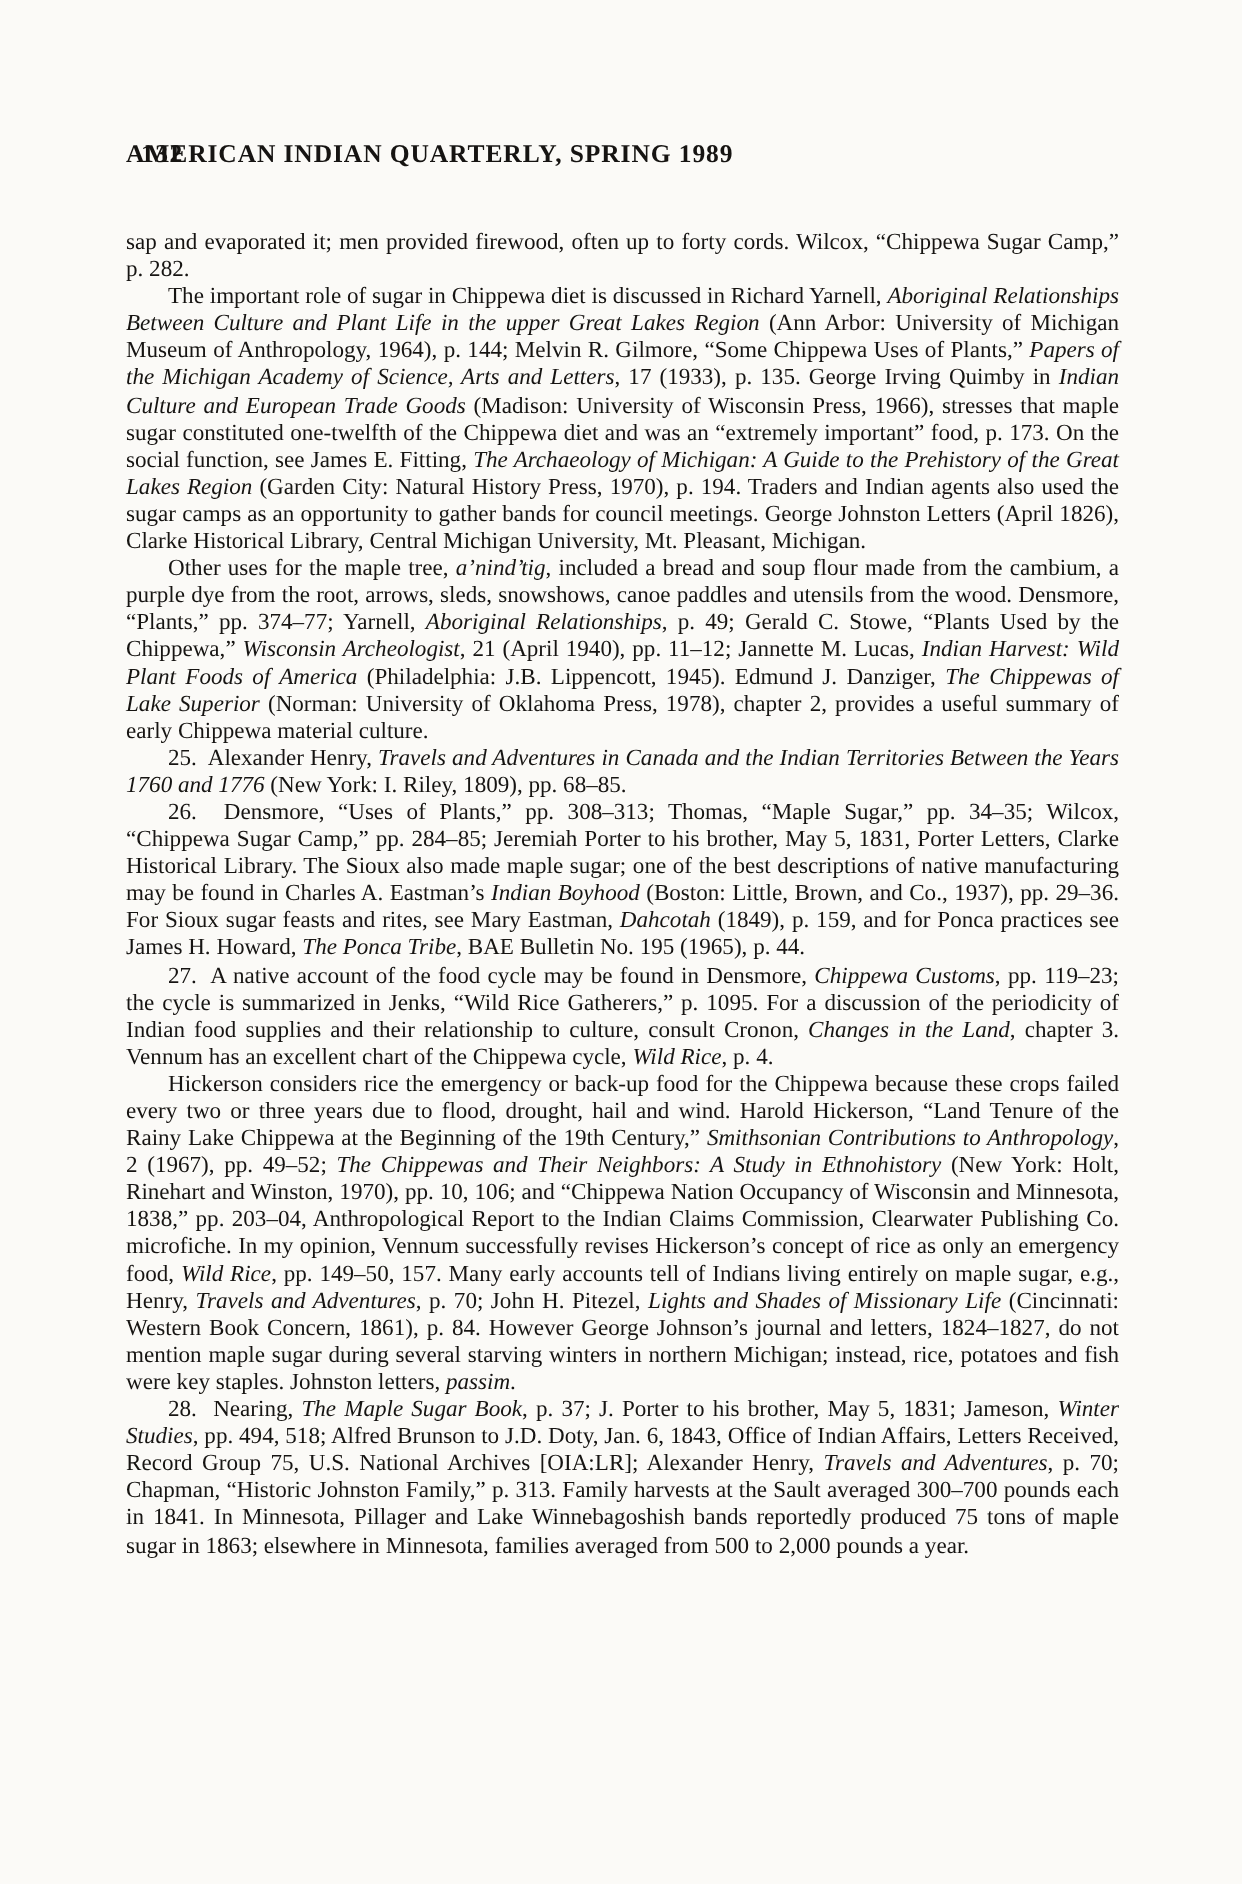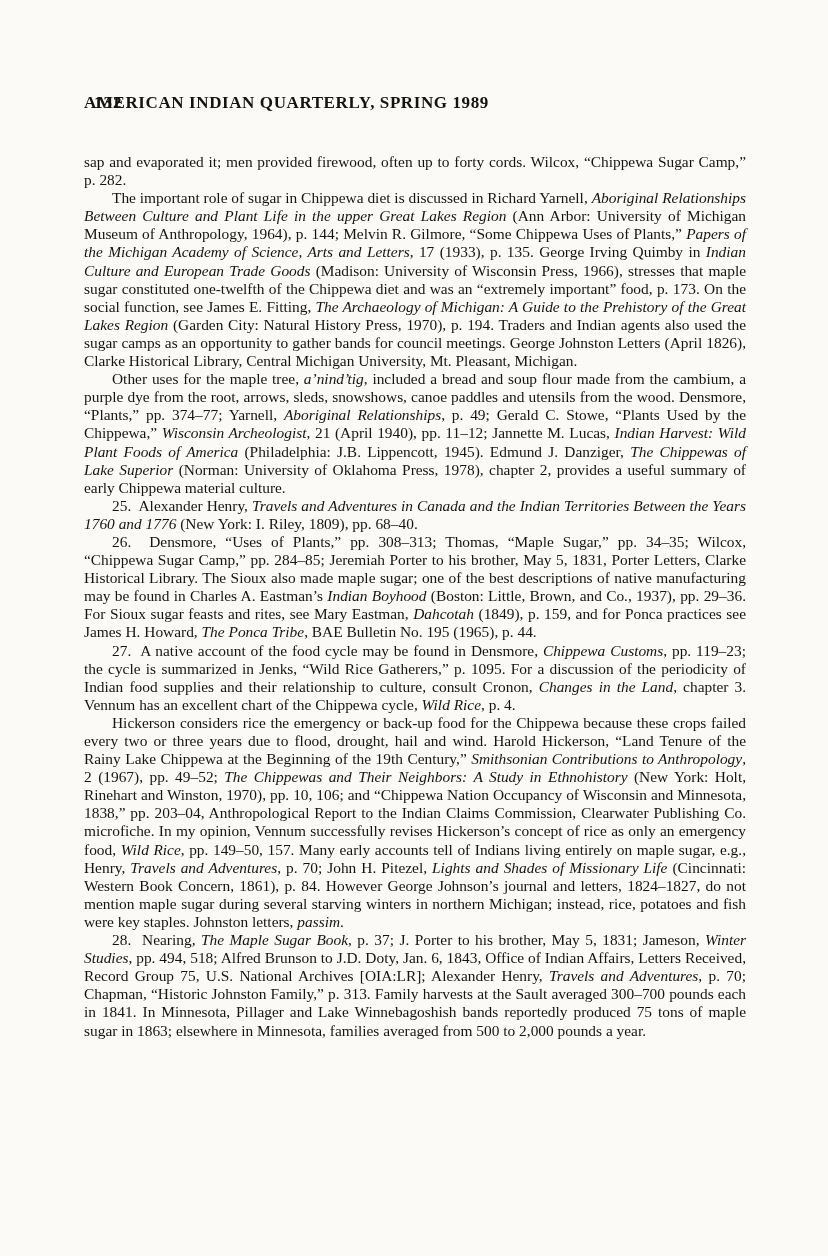--- a/index.html
+++ b/index.html
@@ -63,19 +63,19 @@
 
 <div class="page">
   <header class="running-header">
     <span class="page-number">132</span>
     <span class="journal-title">AMERICAN INDIAN QUARTERLY, SPRING 1989</span>
   </header>
   <main class="page-body">
       <p class=""><span>sap and evaporated it; men provided firewood, often up to forty cords. Wilcox, “Chippewa Sugar Camp,” p. 282.</span></p>
       <p class="indent"><span>The important role of sugar in Chippewa diet is discussed in Richard Yarnell, </span><span class="italic">Aboriginal Relationships Between Culture and Plant Life in the upper Great Lakes Region</span><span> (Ann Arbor: University of Michigan Museum of Anthropology, 1964), p. 144; Melvin R. Gilmore, “Some Chippewa Uses of Plants,” </span><span class="italic">Papers of the Michigan Academy of Science, Arts and Letters</span><span>, 17 (1933), p. 135. George Irving Quimby in </span><span class="italic">Indian Culture and European Trade Goods</span><span> (Madison: University of Wisconsin Press, 1966), stresses that maple sugar constituted one-twelfth of the Chippewa diet and was an “extremely important” food, p. 173. On the social function, see James E. Fitting, </span><span class="italic">The Archaeology of Michigan: A Guide to the Prehistory of the Great Lakes Region</span><span> (Garden City: Natural History Press, 1970), p. 194. Traders and Indian agents also used the sugar camps as an opportunity to gather bands for council meetings. George Johnston Letters (April 1826), Clarke Historical Library, Central Michigan University, Mt. Pleasant, Michigan.</span></p>
       <p class="indent"><span>Other uses for the maple tree, </span><span class="italic">a’nind’tig</span><span>, included a bread and soup flour made from the cambium, a purple dye from the root, arrows, sleds, snowshows, canoe paddles and utensils from the wood. Densmore, “Plants,” pp. 374–77; Yarnell, </span><span class="italic">Aboriginal Relationships</span><span>, p. 49; Gerald C. Stowe, “Plants Used by the Chippewa,” </span><span class="italic">Wisconsin Archeologist</span><span>, 21 (April 1940), pp. 11–12; Jannette M. Lucas, </span><span class="italic">Indian Harvest: Wild Plant Foods of America</span><span> (Philadelphia: J.B. Lippencott, 1945). Edmund J. Danziger, </span><span class="italic">The Chippewas of Lake Superior</span><span> (Norman: University of Oklahoma Press, 1978), chapter 2, provides a useful summary of early Chippewa material culture.</span></p>
-      <p class="indent"><span>25.&nbsp; Alexander Henry, </span><span class="italic">Travels and Adventures in Canada and the Indian Territories Between the Years 1760 and 1776</span><span> (New York: I. Riley, 1809), pp. 68–40.</span></p>
+      <p class="indent"><span>25.&nbsp; Alexander Henry, </span><span class="italic">Travels and Adventures in Canada and the Indian Territories Between the Years 1760 and 1776</span><span> (New York: I. Riley, 1809), pp. 68–85.</span></p>
       <p class="indent"><span>26.&nbsp; Densmore, “Uses of Plants,” pp. 308–313; Thomas, “Maple Sugar,” pp. 34–35; Wilcox, “Chippewa Sugar Camp,” pp. 284–85; Jeremiah Porter to his brother, May 5, 1831, Porter Letters, Clarke Historical Library. The Sioux also made maple sugar; one of the best descriptions of native manufacturing may be found in Charles A. Eastman’s </span><span class="italic">Indian Boyhood</span><span> (Boston: Little, Brown, and Co., 1937), pp. 29–36. For Sioux sugar feasts and rites, see Mary Eastman, </span><span class="italic">Dahcotah</span><span> (1849), p. 159, and for Ponca practices see James H. Howard, </span><span class="italic">The Ponca Tribe</span><span>, BAE Bulletin No. 195 (1965), p. 44.</span></p>
       <p class="indent"><span>27.&nbsp; A native account of the food cycle may be found in Densmore, </span><span class="italic">Chippewa Customs</span><span>, pp. 119–23; the cycle is summarized in Jenks, “Wild Rice Gatherers,” p. 1095. For a discussion of the periodicity of Indian food supplies and their relationship to culture, consult Cronon, </span><span class="italic">Changes in the Land</span><span>, chapter 3. Vennum has an excellent chart of the Chippewa cycle, </span><span class="italic">Wild Rice</span><span>, p. 4.</span></p>
       <p class="indent"><span>Hickerson considers rice the emergency or back-up food for the Chippewa because these crops failed every two or three years due to flood, drought, hail and wind. Harold Hickerson, “Land Tenure of the Rainy Lake Chippewa at the Beginning of the 19th Century,” </span><span class="italic">Smithsonian Contributions to Anthropology</span><span>, 2 (1967), pp. 49–52; </span><span class="italic">The Chippewas and Their Neighbors: A Study in Ethnohistory</span><span> (New York: Holt, Rinehart and Winston, 1970), pp. 10, 106; and “Chippewa Nation Occupancy of Wisconsin and Minnesota, 1838,” pp. 203–04, Anthropological Report to the Indian Claims Commission, Clearwater Publishing Co. microfiche. In my opinion, Vennum successfully revises Hickerson’s concept of rice as only an emergency food, </span><span class="italic">Wild Rice</span><span>, pp. 149–50, 157. Many early accounts tell of Indians living entirely on maple sugar, e.g., Henry, </span><span class="italic">Travels and Adventures</span><span>, p. 70; John H. Pitezel, </span><span class="italic">Lights and Shades of Missionary Life</span><span> (Cincinnati: Western Book Concern, 1861), p. 84. However George Johnson’s journal and letters, 1824–1827, do not mention maple sugar during several starving winters in northern Michigan; instead, rice, potatoes and fish were key staples. Johnston letters, </span><span class="italic">passim</span><span>.</span></p>
       <p class="indent"><span>28.&nbsp; Nearing, </span><span class="italic">The Maple Sugar Book</span><span>, p. 37; J. Porter to his brother, May 5, 1831; Jameson, </span><span class="italic">Winter Studies</span><span>, pp. 494, 518; Alfred Brunson to J.D. Doty, Jan. 6, 1843, Office of Indian Affairs, Letters Received, Record Group 75, U.S. National Archives [OIA:LR]; Alexander Henry, </span><span class="italic">Travels and Adventures</span><span>, p. 70; Chapman, “Historic Johnston Family,” p. 313. Family harvests at the Sault averaged 300–700 pounds each in 1841. In Minnesota, Pillager and Lake Winnebagoshish bands reportedly produced 75 tons of maple sugar in 1863; elsewhere in Minnesota, families averaged from 500 to 2,000 pounds a year.</span></p>
     </main>
 </div>
 
 </body></html>

